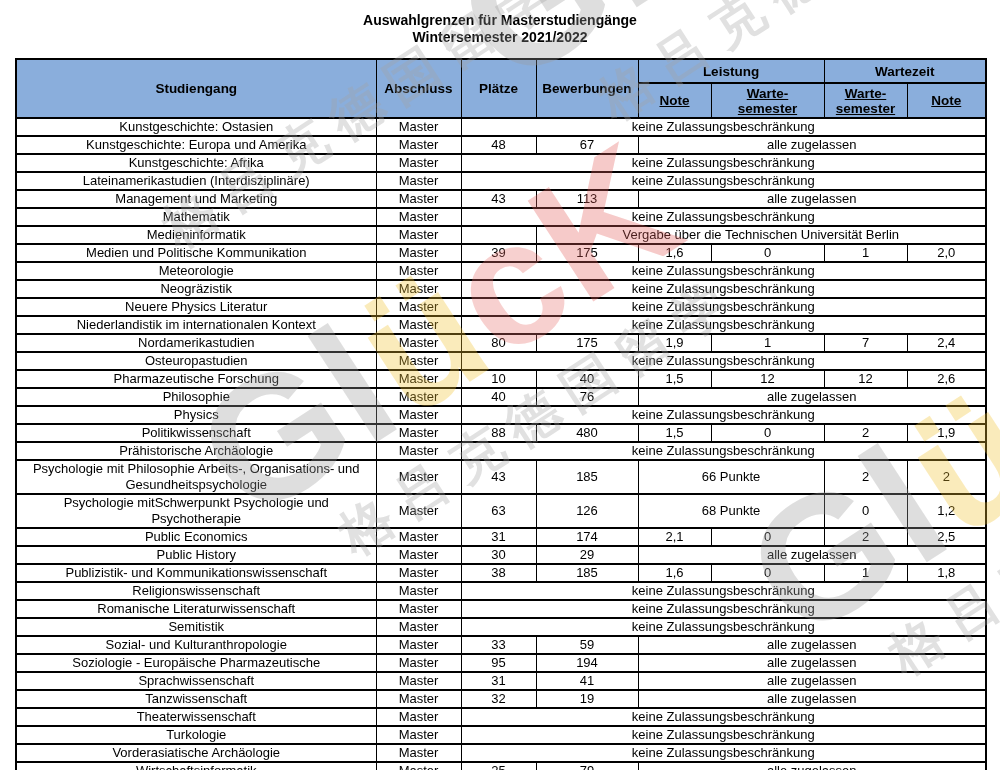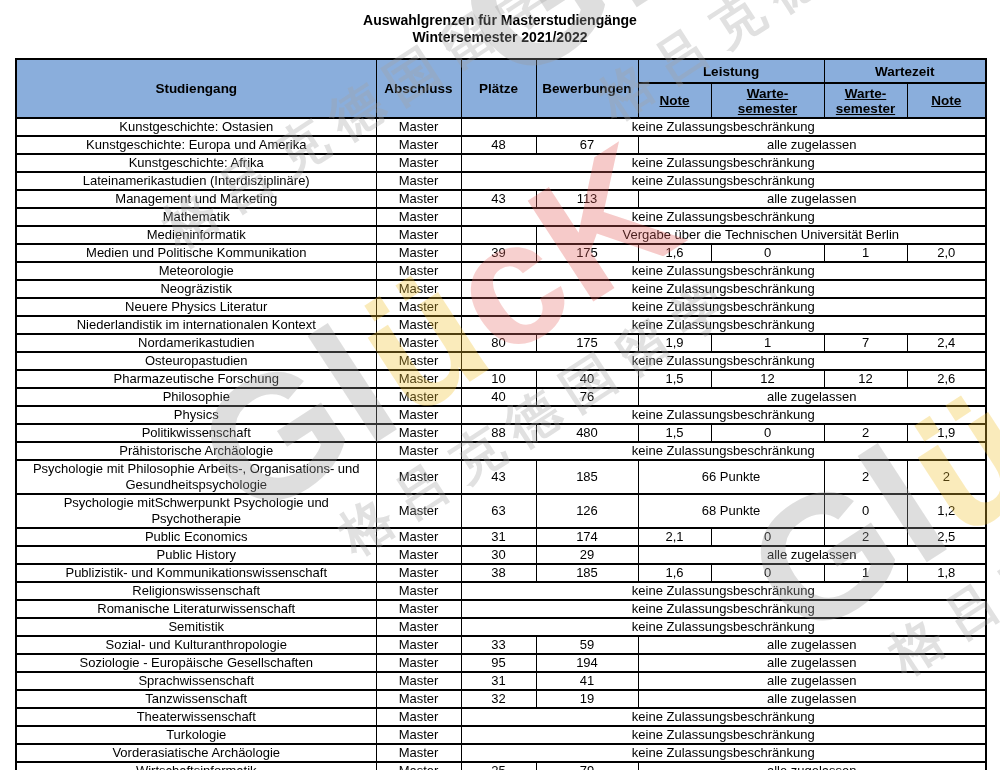--- a/index.html
+++ b/index.html
@@ -266,21 +266,21 @@
         <td class="" colspan="6">keine Zulassungsbeschränkung</td>
       </tr>
       <tr>
         <td class="c-name">Sozial- und Kulturanthropologie</td>
         <td class="">Master</td>
         <td class="">33</td>
         <td class="">59</td>
         <td class="" colspan="4">alle zugelassen</td>
       </tr>
       <tr>
-        <td class="c-name">Soziologie - Europäische Gesellschaften</td>
+        <td class="c-name">Soziologie - Europäische Pharmazeutische</td>
         <td class="">Master</td>
         <td class="">95</td>
         <td class="">194</td>
         <td class="" colspan="4">alle zugelassen</td>
       </tr>
       <tr>
         <td class="c-name">Sprachwissenschaft</td>
         <td class="">Master</td>
         <td class="">31</td>
         <td class="">41</td>

